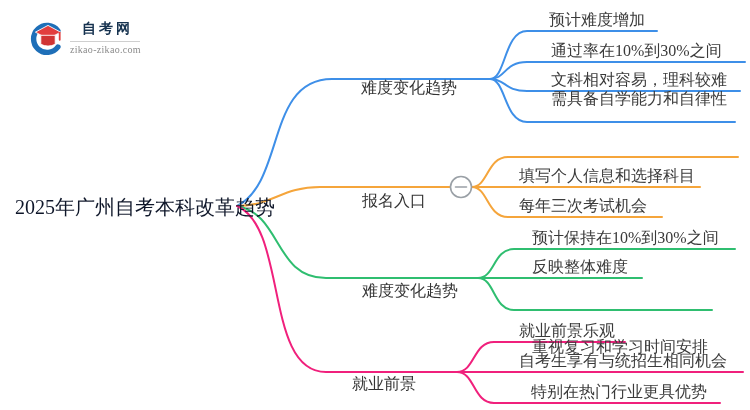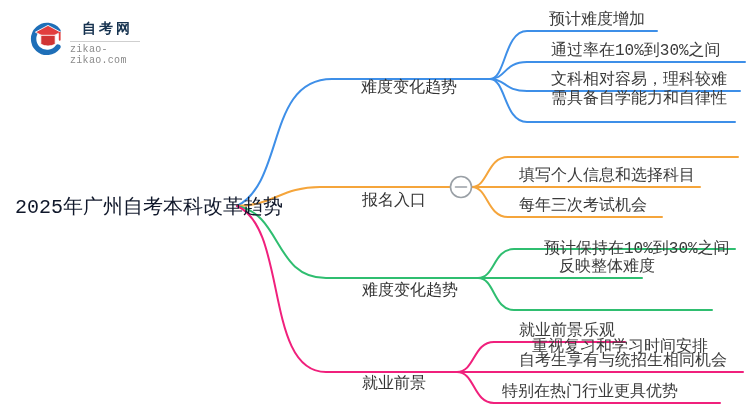--- a/index.html
+++ b/index.html
@@ -1,18 +1,18 @@
 <!DOCTYPE html>
 <html><head>
 <meta charset="utf-8">
 <style>
   html,body{margin:0;padding:0;background:#fff;}
   #stage{
     position:relative;width:750px;height:410px;background:#ffffff;overflow:hidden;
-    font-family:Liberation Mono, monospace;
+    font-family:Liberation Serif, serif;
   }
   #wires{position:absolute;left:0;top:0;width:750px;height:410px;}
   .node{position:absolute;white-space:nowrap;color:#353535;font-size:16px;line-height:1.15;}
   .root-title{font-size:20px;color:#0f172a;}
   .branch-label{font-size:16px;color:#333;margin-top:23px;}
   .leaf{font-size:16px;color:#3a3a3a;}
   .logo{position:absolute;left:30px;top:16px;width:120px;height:46px;}
   .logo-icon{position:absolute;left:0;top:4px;width:36px;height:36px;}
   .logo-name{position:absolute;left:52px;top:4px;font-size:14px;font-weight:bold;color:#16324f;letter-spacing:3px;}
   .logo-divider{position:absolute;left:40px;top:25px;width:70px;height:1px;background:#cfcfcf;}
@@ -78,22 +78,22 @@
   <div class="node leaf" style="left:549px;top:11px;">预计难度增加</div>
   <div class="node leaf" style="left:551px;top:42px;">通过率在10%到30%之间</div>
   <div class="node leaf" style="left:551px;top:71px;">文科相对容易，理科较难</div>
   <div class="node leaf" style="left:551px;top:90px;text-align:right;">需具备自学能力和自律性</div>
 
   <div class="node branch-label" style="left:362px;top:169px;">报名入口</div>
   <div class="node leaf" style="left:519px;top:167px;">填写个人信息和选择科目</div>
   <div class="node leaf" style="left:519px;top:197px;">每年三次考试机会</div>
 
   <div class="node branch-label" style="left:362px;top:259px;">难度变化趋势</div>
-  <div class="node leaf" style="left:532px;top:240px;margin-left:12px;">预计保持在10%到30%之间</div>
-  <div class="node leaf" style="left:532px;top:258px;margin-left:27px;">反映整体难度</div>
+  <div class="node leaf" style="left:532px;top:229px;">预计保持在10%到30%之间</div>
+  <div class="node leaf" style="left:532px;top:258px;">反映整体难度</div>
   <div class="node leaf" style="left:532px;top:290px;margin-top:48px;">重视复习和学习时间安排</div>
 
-  <div class="node branch-label" style="left:362px;top:352px;">就业前景</div>
+  <div class="node branch-label" style="left:352px;top:352px;">就业前景</div>
   <div class="node leaf" style="left:519px;top:322px;">就业前景乐观</div>
   <div class="node leaf" style="left:519px;top:352px;">自考生享有与统招生相同机会</div>
-  <div class="node leaf" style="left:502px;top:383px;text-align:right;">特别在热门行业更具优势</div>
+  <div class="node leaf" style="left:531px;top:383px;text-align:right;">特别在热门行业更具优势</div>
 
 </div>
 
 </body></html>

